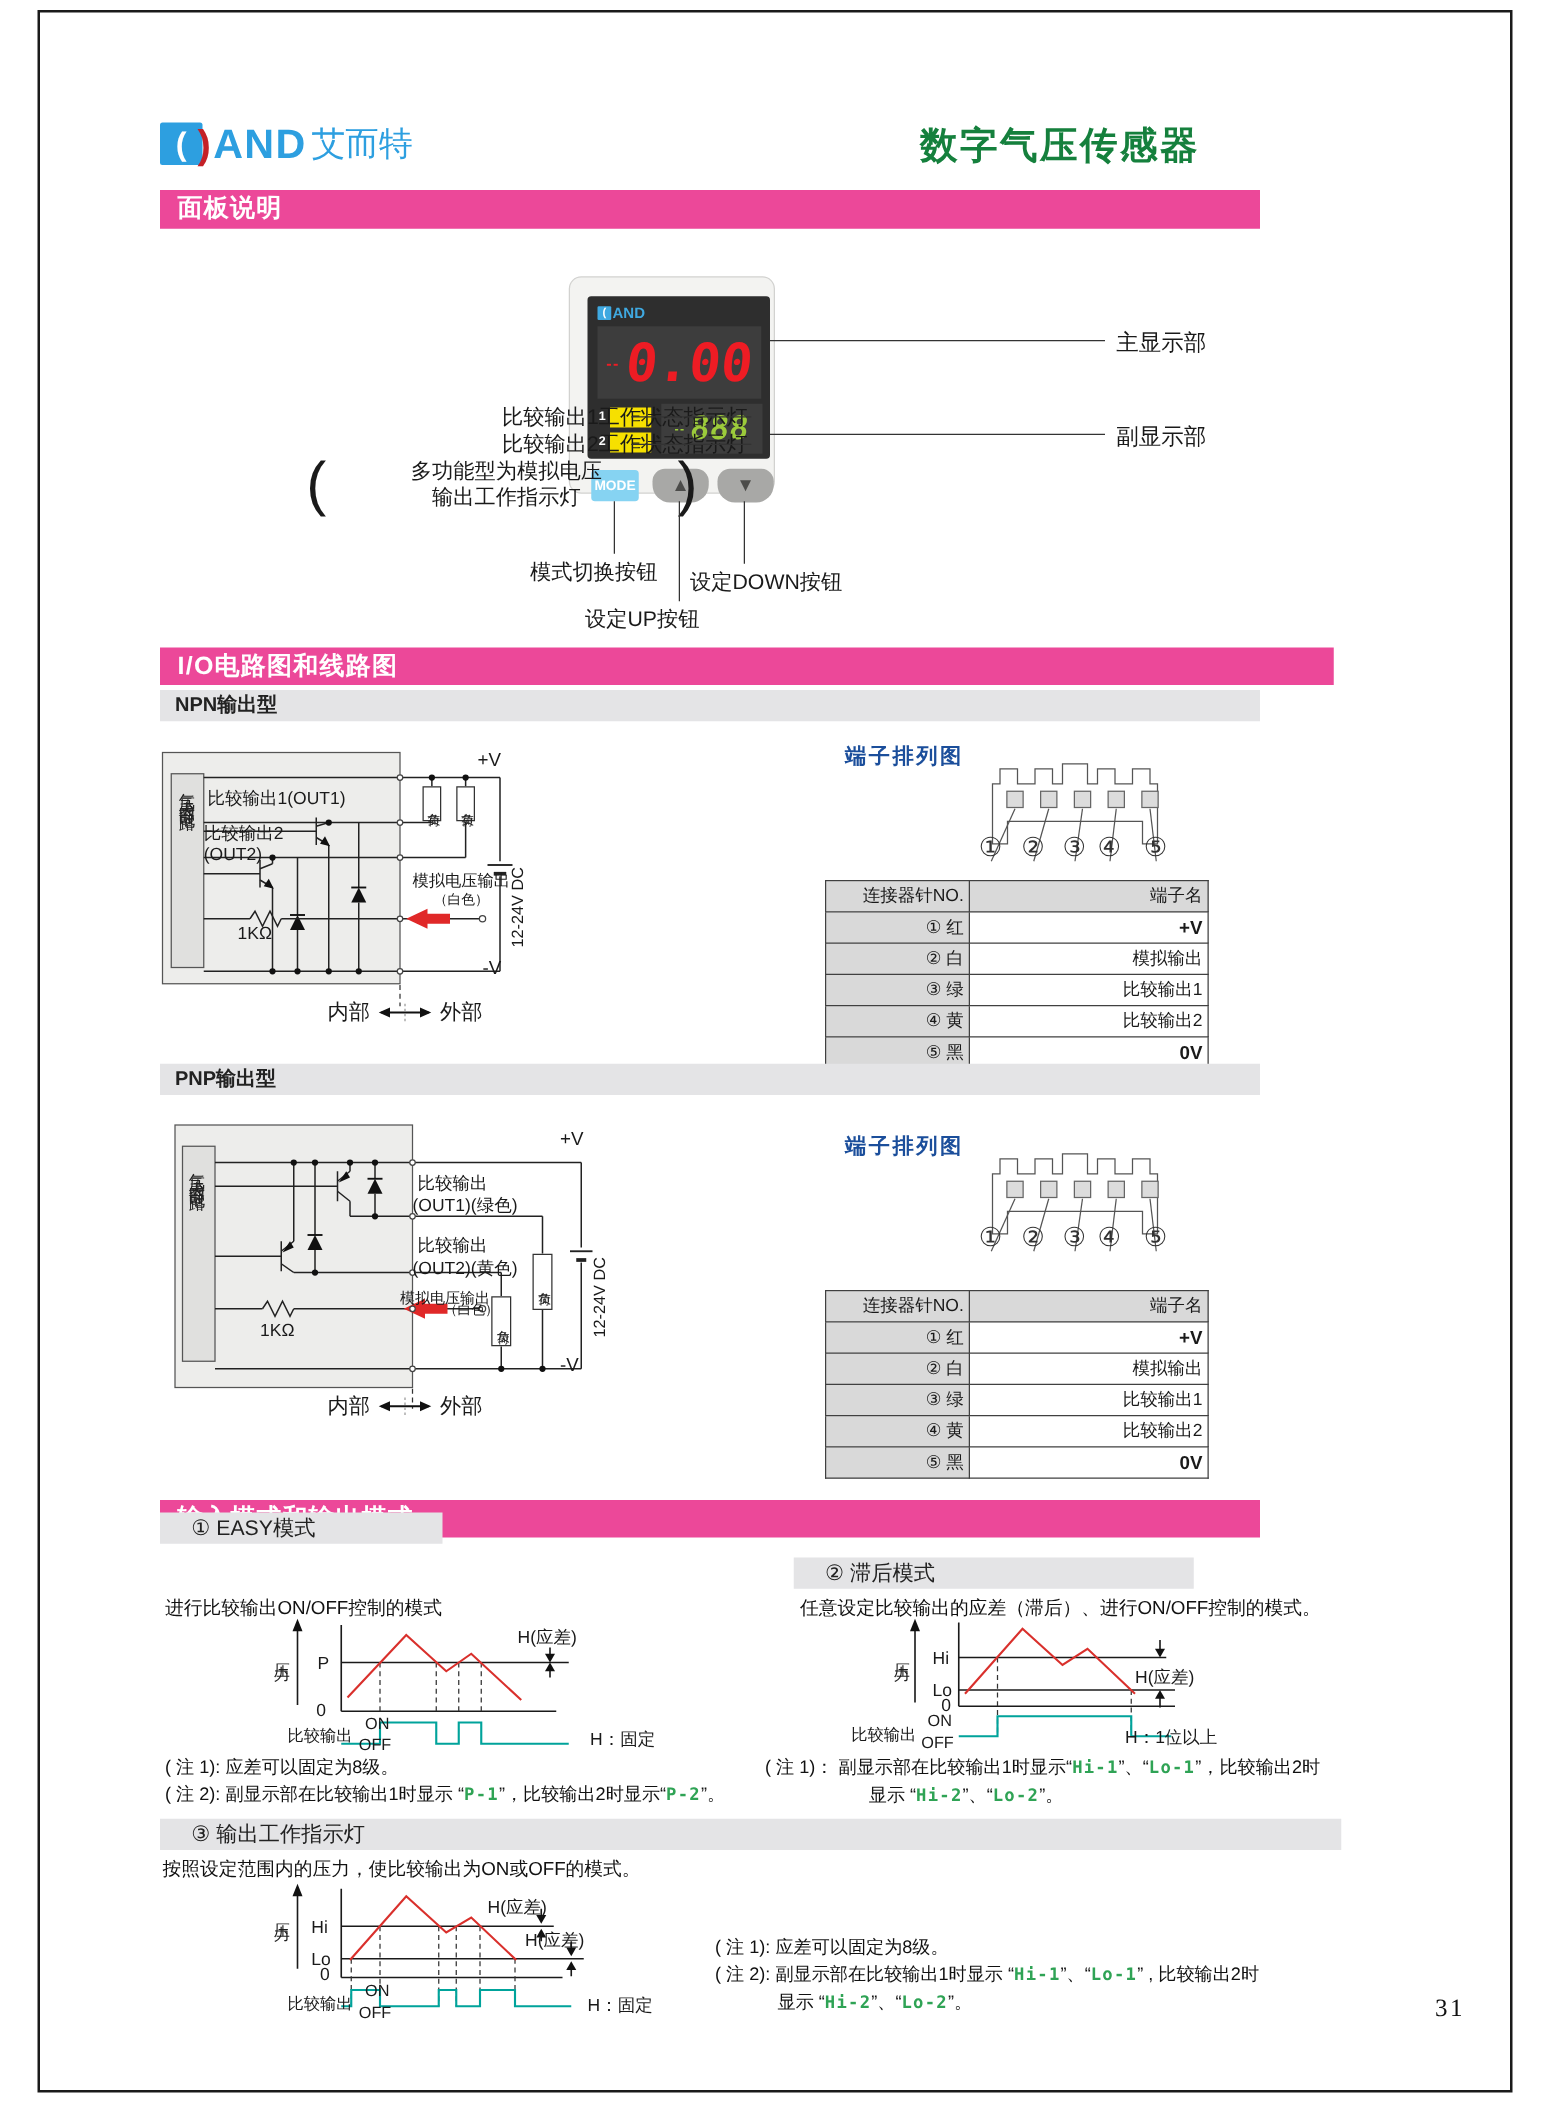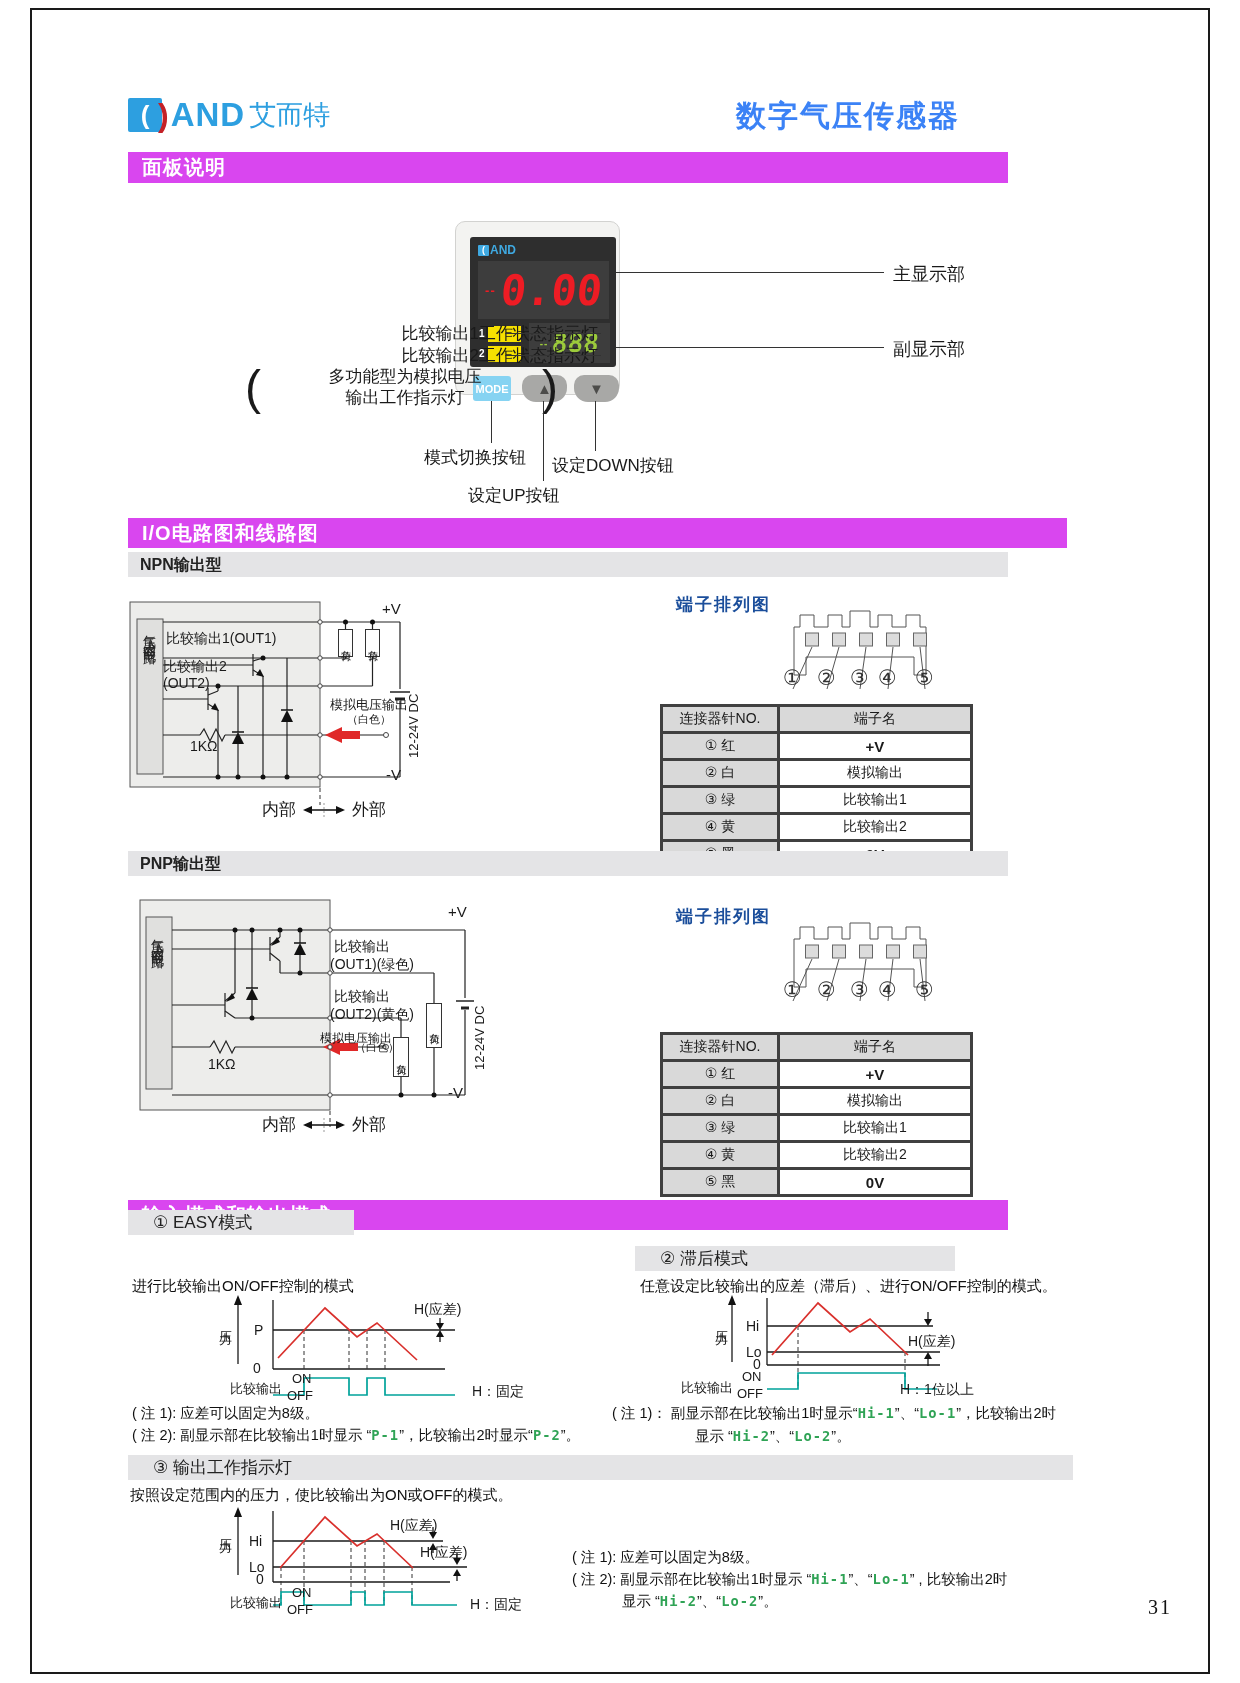--- a/index.html
+++ b/index.html
@@ -1,34 +1,34 @@
 <!DOCTYPE html>
 <html><head>
 <meta charset="utf-8">
 <style>
   html,body{margin:0;padding:0;background:#fff;}
   .page{position:relative;width:1240px;height:1683px;background:#fff;overflow:hidden;
         font-family:"Liberation Sans","DejaVu Sans",sans-serif;color:#111;}
   .frame{position:absolute;left:30px;top:8px;width:1176px;height:1662px;border:2px solid #1a1a1a;}
   .lbl{position:absolute;white-space:nowrap;color:#1a1a1a;}
-  .bar-blue{position:absolute;background:#d946ef;color:#fff;font-weight:bold;font-size:20px;
+  .bar-blue{position:absolute;background:#ec4899;color:#fff;font-weight:bold;font-size:20px;
             line-height:31px;height:31px;padding-left:14px;box-sizing:border-box;letter-spacing:1px;}
   .bar-gray{position:absolute;background:#e4e4e6;color:#222;font-weight:bold;font-size:16px;
             line-height:25px;height:25px;padding-left:12px;box-sizing:border-box;}
   .callout-h{position:absolute;height:0;border-top:1px solid #333;}
   .callout-v{position:absolute;width:0;border-left:1px solid #333;}
   
   .logo{position:absolute;left:128px;top:96px;display:flex;align-items:center;}
   .logo-box{display:inline-flex;align-items:center;justify-content:center;width:34px;height:34px;
             background:#2d9fe0;color:#fff;font-size:26px;font-weight:bold;border-radius:2px;}
   .logo-paren{color:#c42127;font-size:32px;font-weight:bold;margin-left:-4px;margin-right:2px;}
   .logo-and{color:#2d9fe0;font-size:33px;font-weight:900;letter-spacing:1px;}
   .logo-cn{color:#2d9fe0;font-size:27px;font-weight:normal;margin-left:4px;}
   .doc-title{position:absolute;left:540px;top:96px;width:420px;text-align:right;
-             font-size:30px;font-weight:900;letter-spacing:2px;color:#3b82f6;}
+             font-size:30px;font-weight:900;letter-spacing:2px;color:#15803d;}
   
   .device{position:absolute;left:455px;top:221px;width:163px;height:172px;background:#f3f3f1;
           border:1px solid #d2d2d0;border-radius:10px;}
   .bezel{position:absolute;left:14px;top:15px;width:146px;height:130px;background:#2e2e2e;border-radius:3px;}
   .bezel-logo{position:absolute;left:8px;top:6px;display:flex;align-items:center;font-size:12px;font-weight:bold;color:#3fa9e1;}
   .bezel-logo .mini{display:inline-flex;align-items:center;justify-content:center;width:11px;height:11px;
             background:#3fa9e1;color:#fff;font-size:9px;margin-right:1px;border-radius:1px;}
   .main-display{position:absolute;left:8px;top:24px;width:131px;height:58px;background:#3d3d3d;
                 display:flex;align-items:center;justify-content:center;gap:5px;}
   .seg-red-sm{color:#ee1c24;font-size:13px;font-weight:bold;letter-spacing:1px;}
@@ -49,21 +49,21 @@
   .vlabel{position:absolute;writing-mode:vertical-rl;text-orientation:upright;font-size:13px;
           letter-spacing:3px;color:#222;}
   .clbl{position:absolute;font-size:14px;white-space:nowrap;color:#1a1a1a;}
   .loadbox{position:absolute;border:1px solid #333;background:#fff;display:flex;align-items:center;
            justify-content:center;box-sizing:border-box;}
   .loadbox span{writing-mode:vertical-rl;text-orientation:upright;font-size:10px;letter-spacing:1px;color:#222;}
   .supply-lbl{position:absolute;writing-mode:vertical-rl;transform:rotate(180deg);font-size:13px;color:#1a1a1a;}
   .io-title{position:absolute;color:#1b4e9b;font-weight:bold;font-size:17px;letter-spacing:2px;white-space:nowrap;}
   .pin-circle{position:absolute;font-size:21px;color:#333;}
   .tio{position:absolute;border-collapse:collapse;font-size:14px;color:#1a1a1a;}
-  .tio td{border:3px solid #404040;height:24px;text-align:center;padding:0 4px;}
+  .tio td{border:1px solid #404040;height:24px;text-align:right;padding:0 4px;}
   .tio .c1{width:106px;background:#d9d9d9;}
   .tio .c2{width:182px;background:#fff;}
   .tio tr.hdr td{background:#d9d9d9;}
   .tio .strong{font-weight:bold;font-size:15px;}
   .inout{position:absolute;display:flex;align-items:center;gap:6px;font-size:17px;color:#1a1a1a;}
   
   .desc{position:absolute;font-size:15px;color:#111;white-space:nowrap;}
   .note{position:absolute;font-size:14.5px;color:#111;white-space:nowrap;}
   .seg7{color:#2fa355;font-family:"DejaVu Sans Mono",monospace;font-weight:bold;letter-spacing:1px;font-size:0.95em;}
   .axis-lbl{position:absolute;font-size:14px;color:#1a1a1a;white-space:nowrap;}

